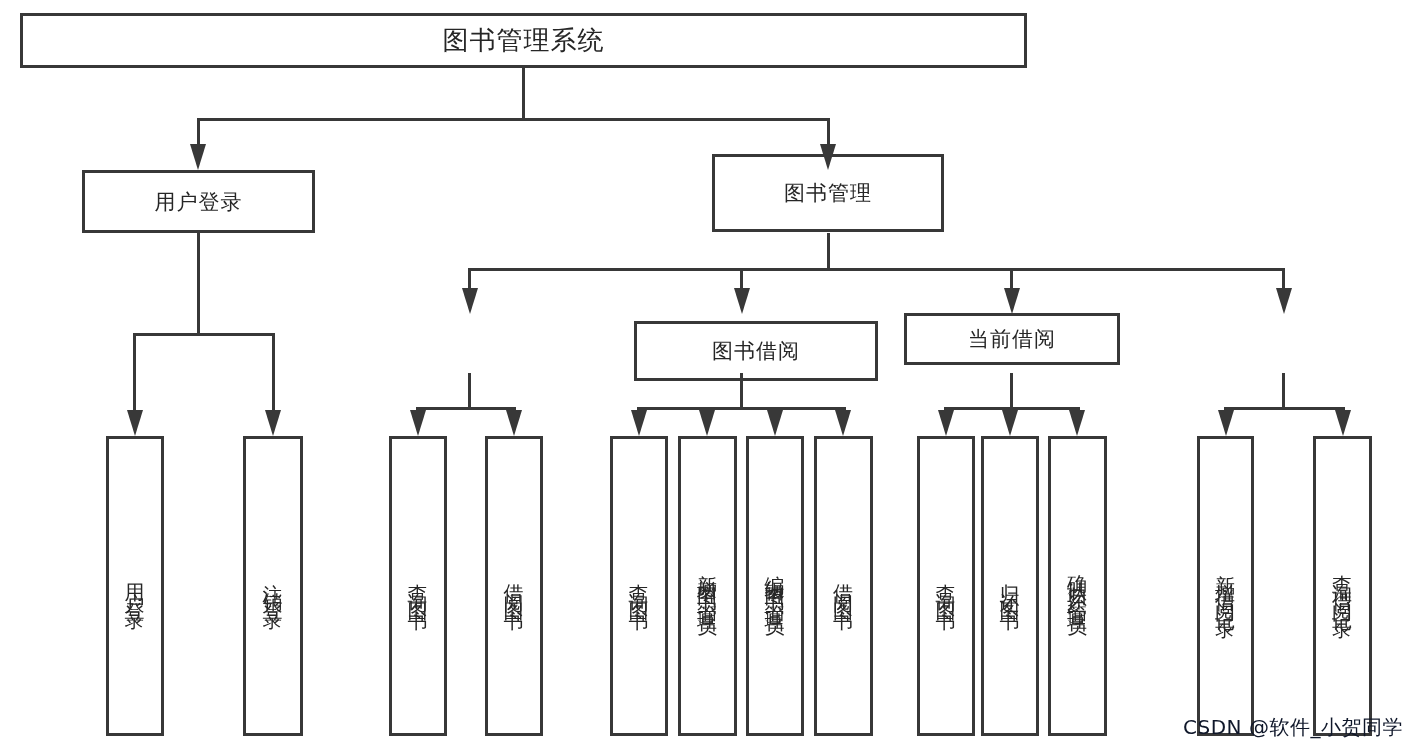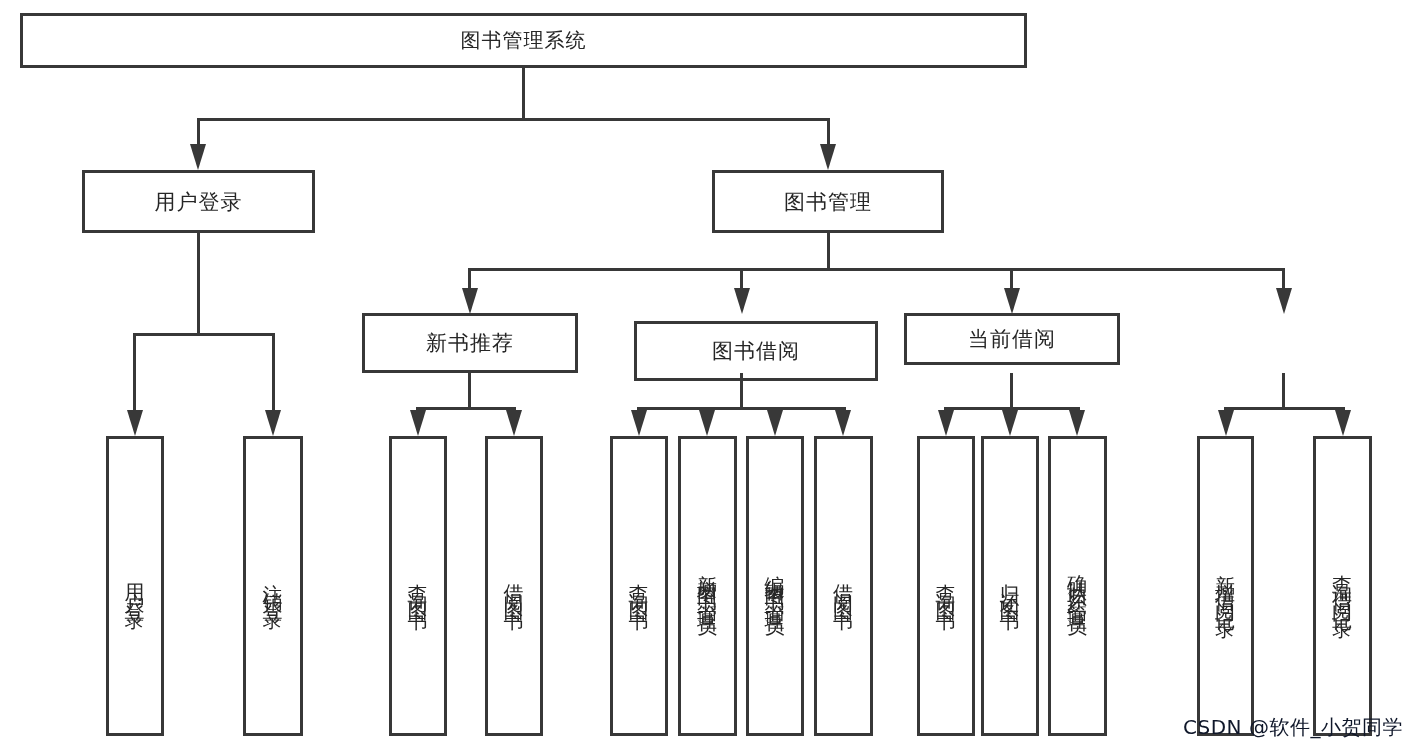--- a/index.html
+++ b/index.html
@@ -16,21 +16,21 @@
     background:#ffffff;
     border:3px solid #383838;
     display:flex;
     align-items:center;
     justify-content:center;
     color:#262626;
     font-size:21px;
     letter-spacing:1px;
     white-space:nowrap;
   }
-  .box.root{font-size:20px;}
+  .box.root{font-size:26px;}
   .box.leaf{
     writing-mode:vertical-rl;
     font-size:20px;
     letter-spacing:9px;
     white-space:normal;
     line-height:1;
   }
   .box.leaf.long{letter-spacing:6px;}
   .line{
     position:absolute;
@@ -57,27 +57,24 @@
 
 <div id="stage">
 
   <div class="box root" style="left:20px;top:13px;width:1007px;height:55px">
     <span>图书管理系统</span>
   </div>
 
   <div class="box" style="left:82px;top:170px;width:233px;height:63px">
     <span>用户登录</span>
   </div>
-  <div class="box" style="left:712px;top:170px;width:232px;height:63px">
+  <div class="box" style="left:712px;top:154px;width:232px;height:78px">
     <span>图书管理</span>
   </div>
 
-  <div class="box" style="left:362px;top:313px;width:216px;height:60px">
-    <span>新书推荐</span>
-  </div>
   <div class="box" style="left:634px;top:321px;width:244px;height:60px">
     <span>图书借阅</span>
   </div>
   <div class="box" style="left:904px;top:313px;width:216px;height:52px">
     <span>当前借阅</span>
   </div>
 
   <div class="box leaf" style="left:106px;top:436px;width:58px;height:300px">
     <span>用户登录</span>
   </div>

